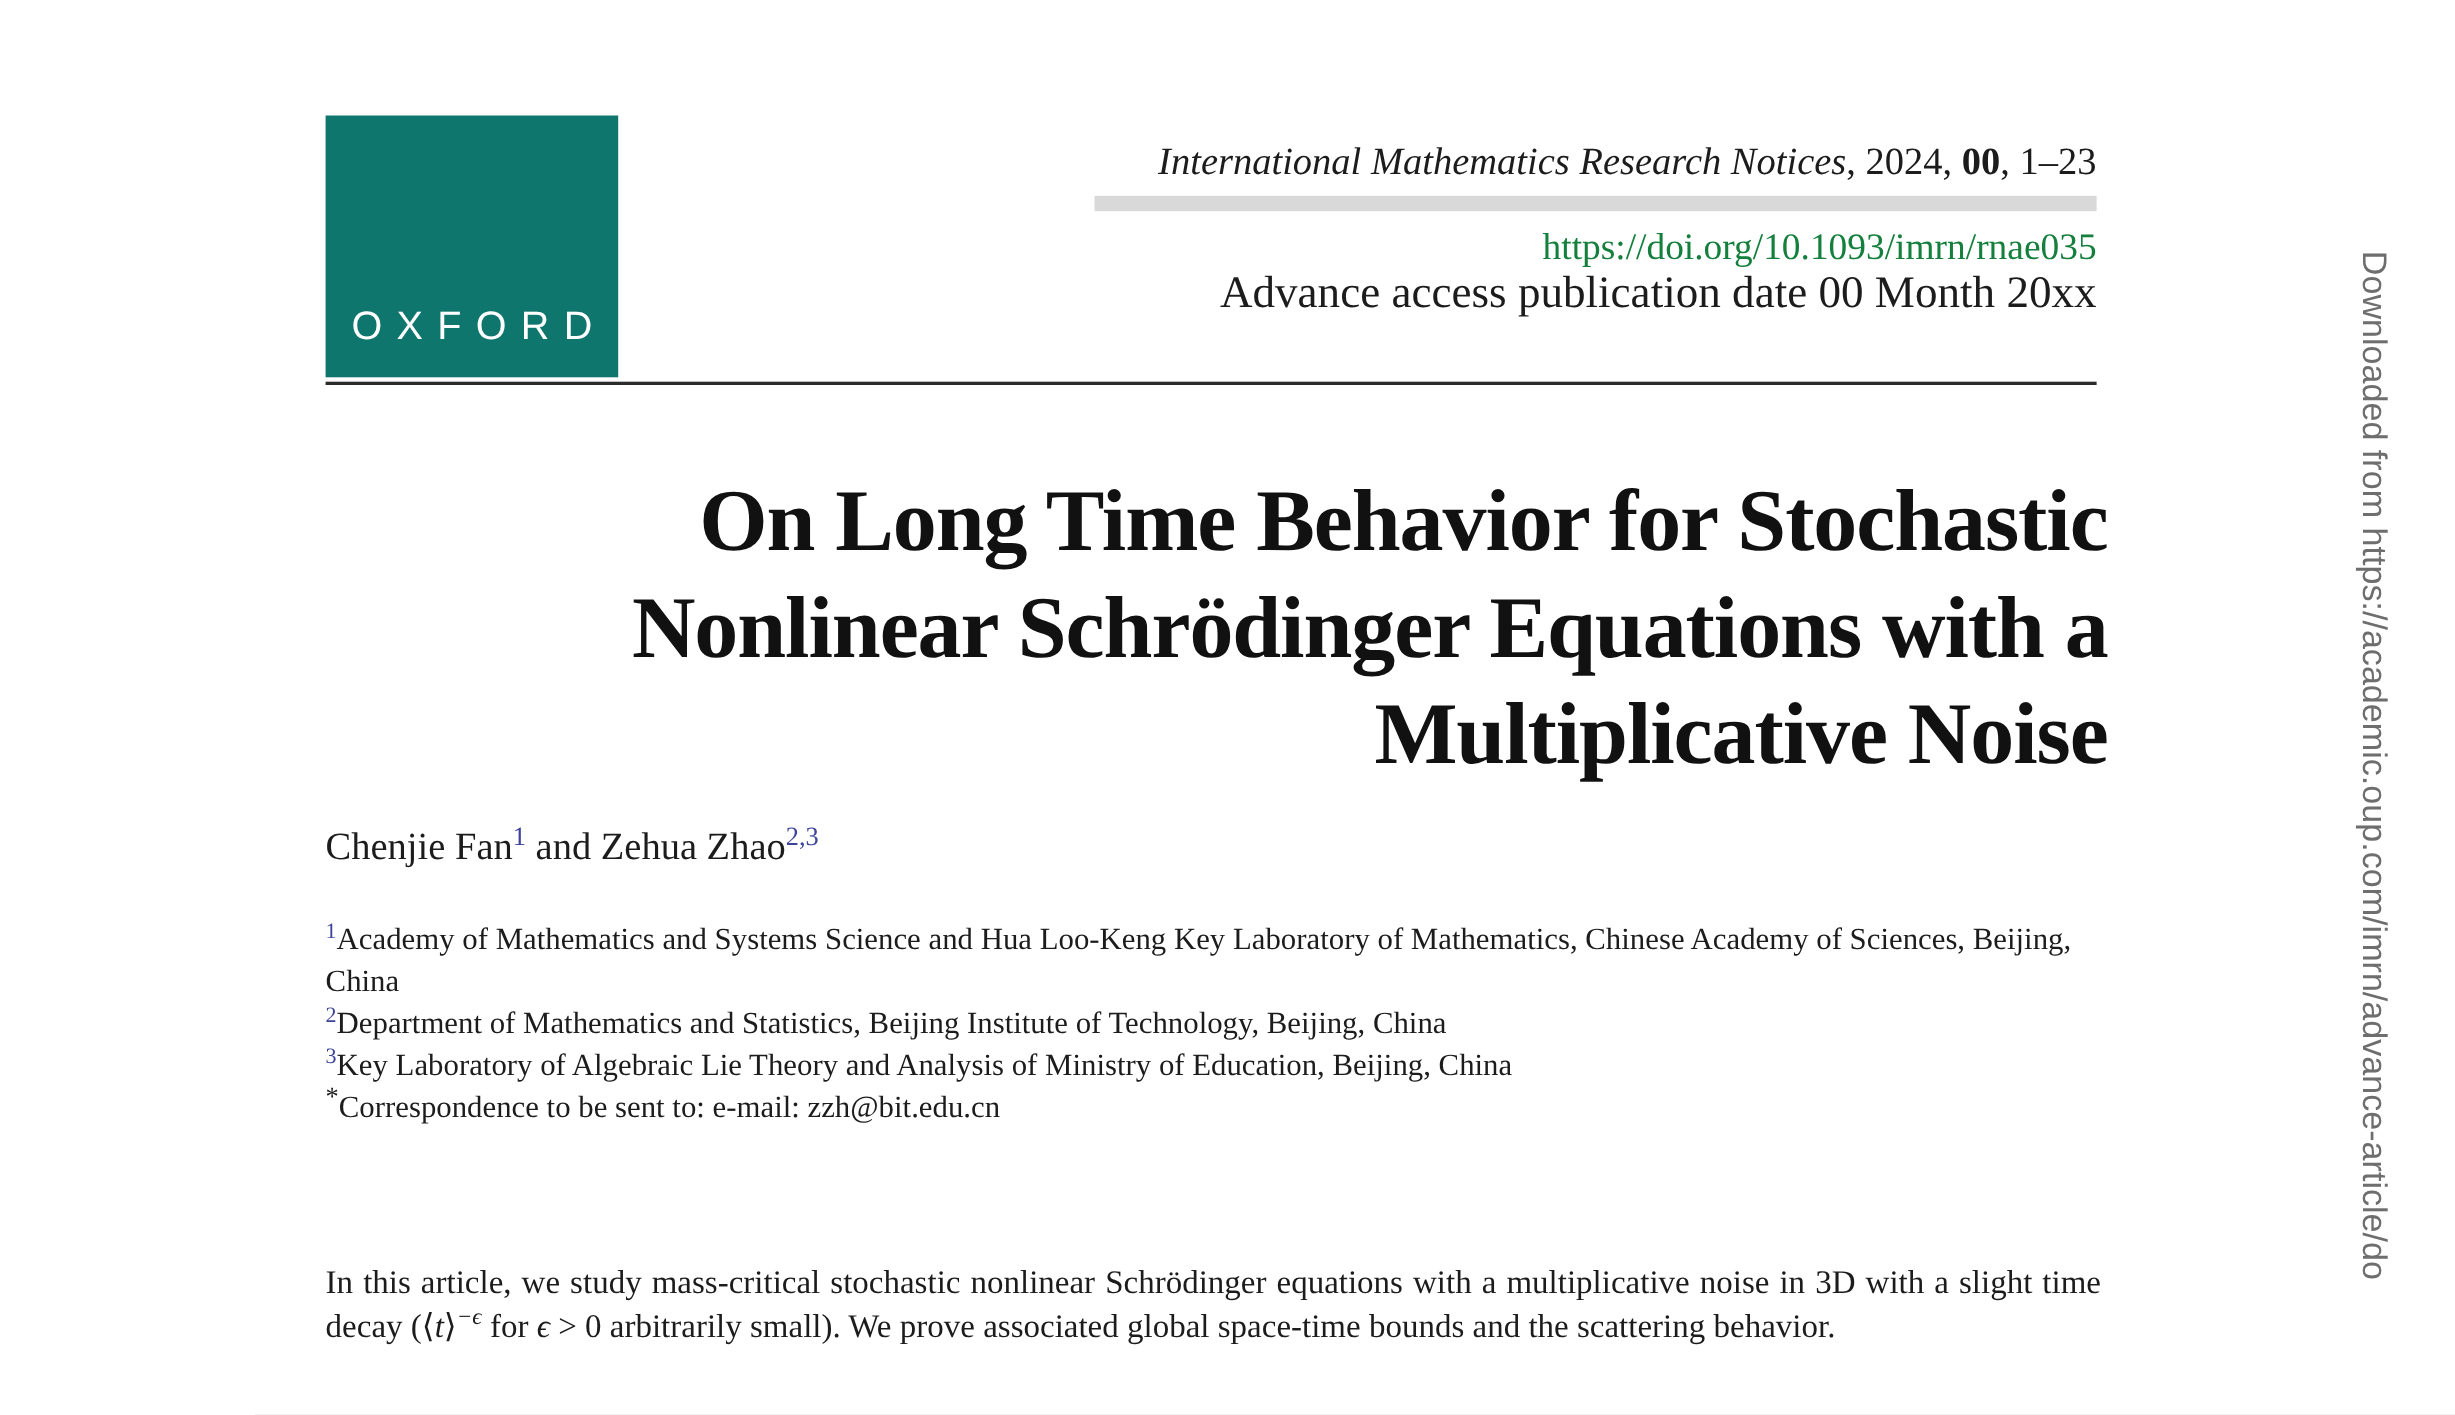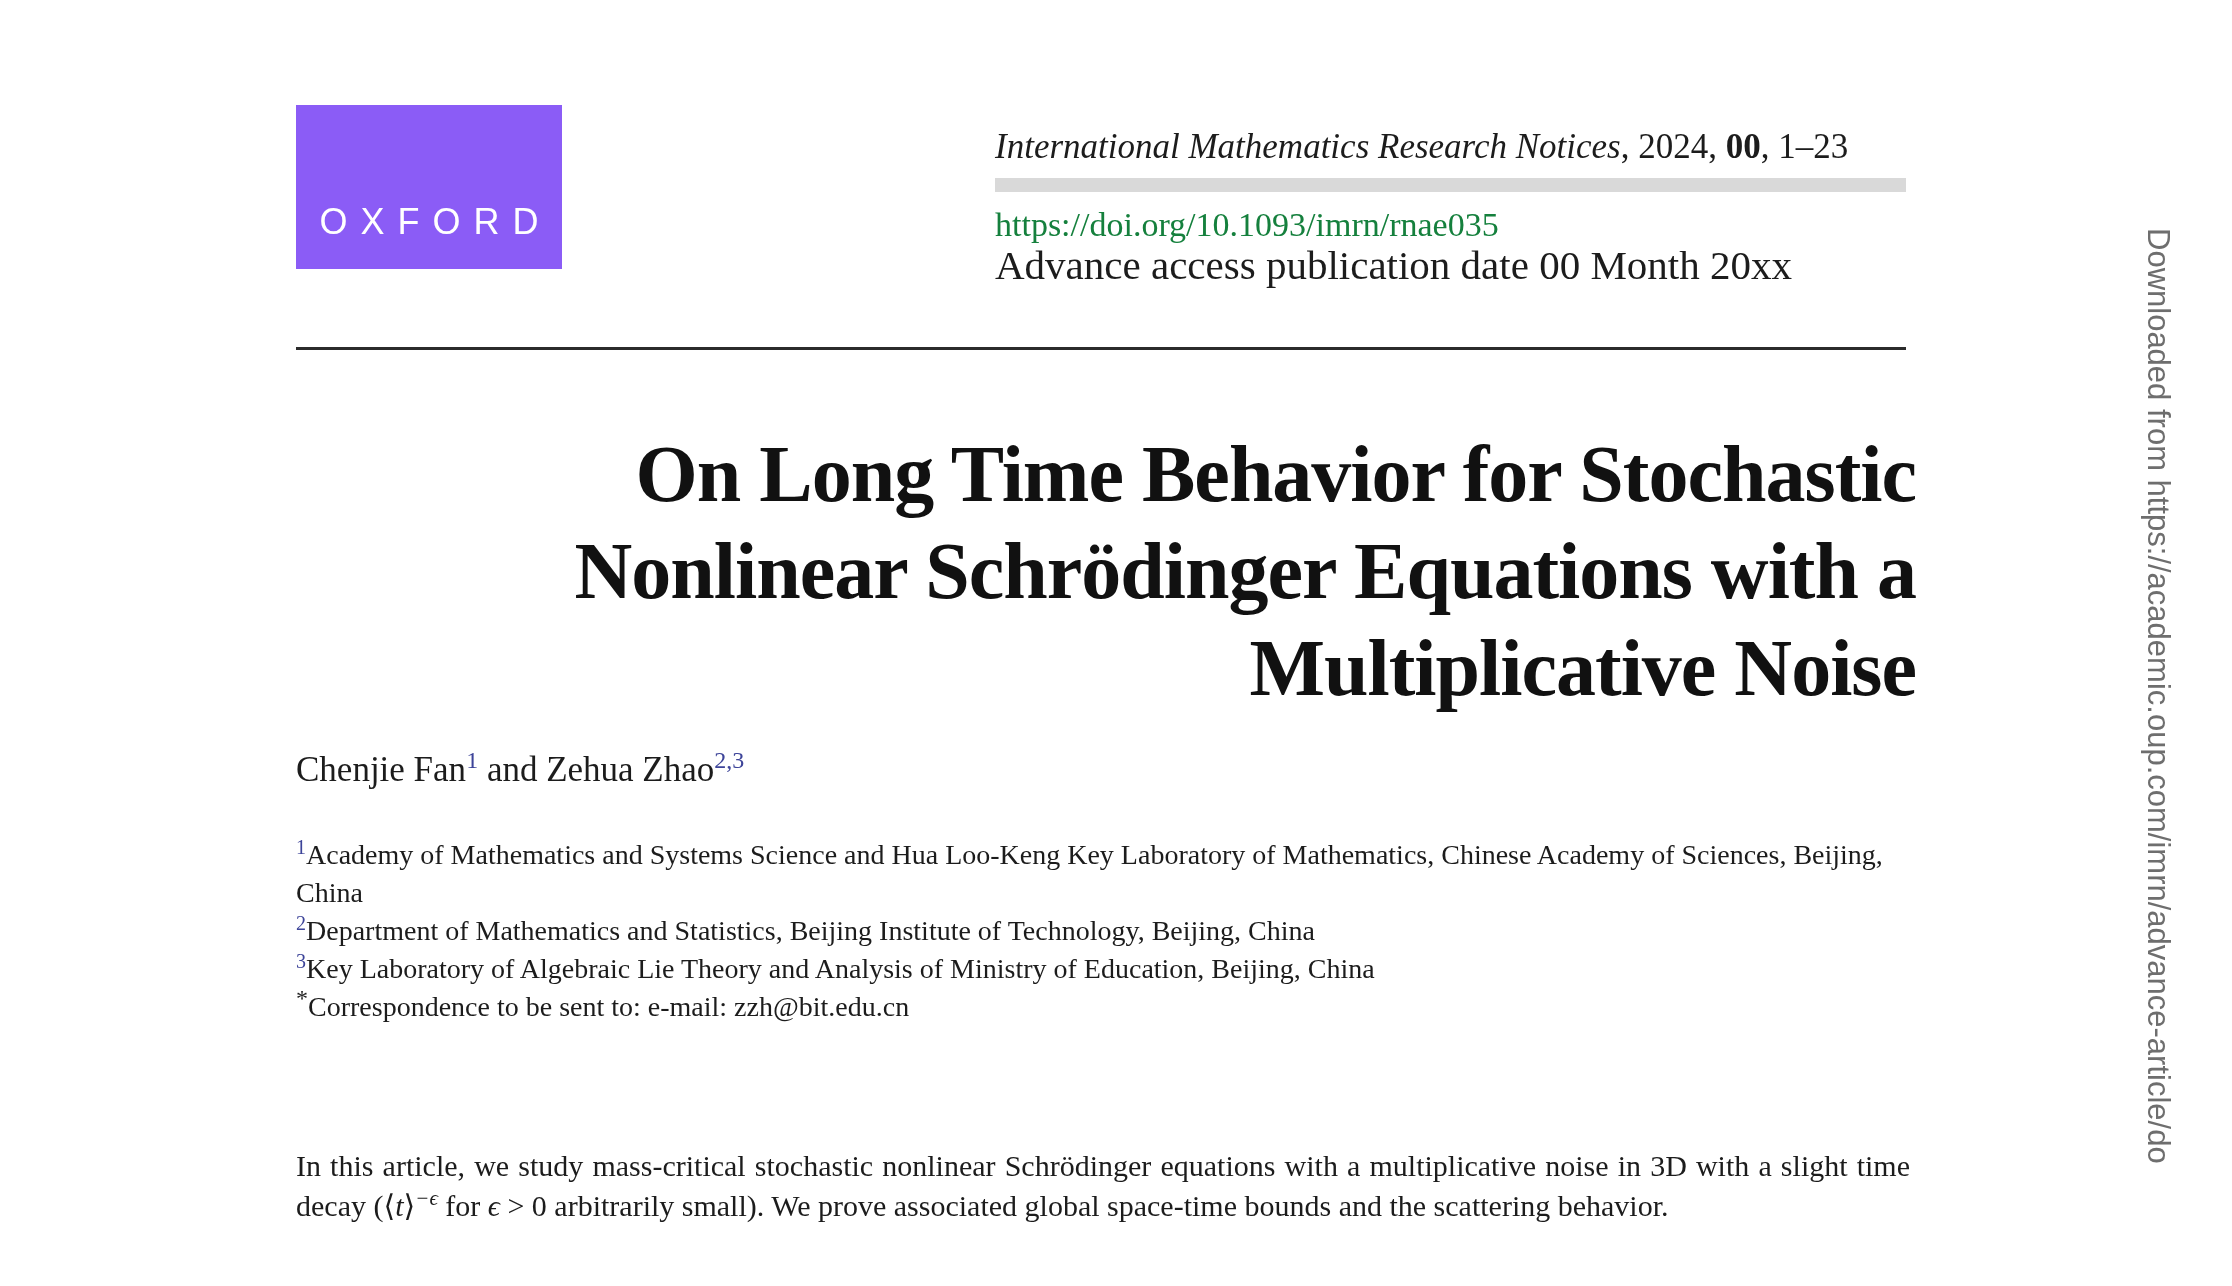--- a/index.html
+++ b/index.html
@@ -6,34 +6,34 @@
   .page{
     position:relative;
     width:2232px;height:1286px;
     background:#ffffff;
     overflow:hidden;
     font-family:"Liberation Serif","DejaVu Serif",serif;
     color:#1c1c1c;
   }
   
   .logo-box{
-    position:absolute;left:296px;top:105px;width:266px;height:164px;
-    background:#8b5cf6;
+    position:absolute;left:296px;top:105px;width:266px;height:238px;
+    background:#0f766e;
   }
   .logo-text{
     position:absolute;left:0;right:0;bottom:26px;
     text-align:center;
     font-family:"Liberation Sans","DejaVu Sans",sans-serif;
     font-size:36px;color:#ffffff;
     letter-spacing:13px;text-indent:13px;
     font-weight:400;
   }
   .header-right{
     position:absolute;left:995px;top:126px;width:911px;
-    text-align:left;
+    text-align:right;
   }
   .journal-line{font-size:35px;line-height:42px;white-space:nowrap;}
   .journal-name{font-style:italic;}
   .journal-vol{font-weight:bold;}
   .header-bar{margin-top:10px;height:14px;background:#d9d9d9;width:100%;}
   .doi-line{margin-top:16px;font-size:34px;line-height:34px;}
   .doi-line a{color:#15803d;text-decoration:none;}
   .advance-line{margin-top:6px;font-size:41px;line-height:34px;}
   .article-line{margin-top:10px;font-size:38px;line-height:38px;font-weight:bold;}
   .head-rule{

